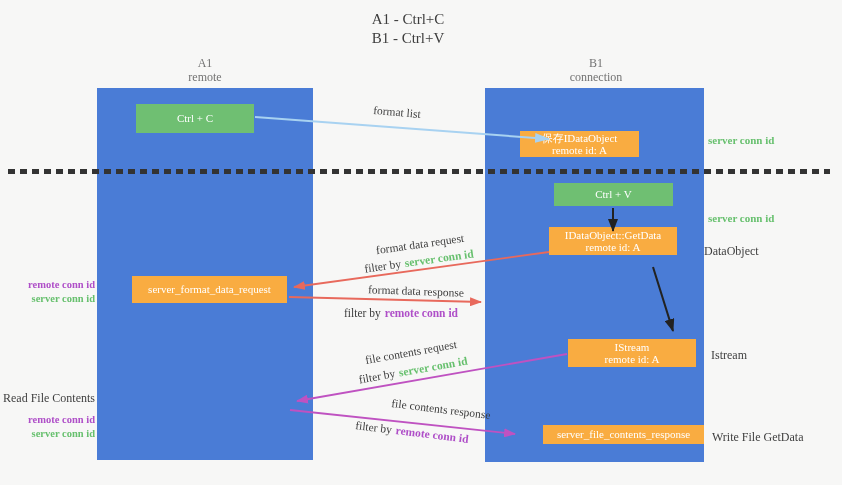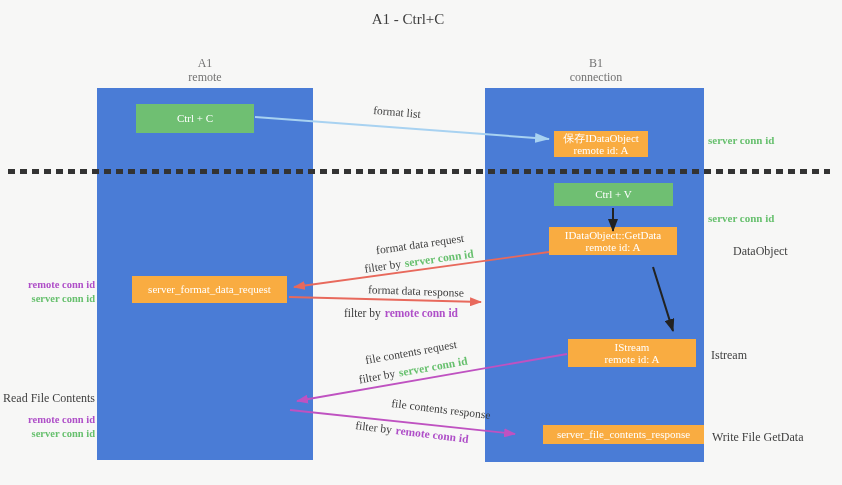--- a/index.html
+++ b/index.html
@@ -30,20 +30,21 @@
   .leftstack .plain{font-weight:normal;font-size:12px;color:#3f3f3f;}
   .leftstack .pair{margin-top:8px;}
 </style>
 </head>
 <body>
 
 <div class="canvas">
 
   <div class="title">
     <div>A1 - Ctrl+C</div>
+    <div>B1 - Ctrl+V</div>
   </div>
 
   <div class="hdr" style="left:155px;top:56px;">
     <div>A1</div>
     <div>remote</div>
   </div>
   <div class="hdr" style="left:546px;top:56px;">
     <div>B1</div>
     <div>connection</div>
   </div>
@@ -53,21 +54,21 @@
 
   <div class="dotline"></div>
 
   <div class="box green" style="left:136px;top:104px;width:118px;height:29px">
     <div>Ctrl + C</div>
   </div>
   <div class="box orange" style="left:132px;top:276px;width:155px;height:27px">
     <div>server_format_data_request</div>
   </div>
 
-  <div class="box orange" style="left:554px;top:131px;width:94px;height:26px">
+  <div class="box orange" style="left:520px;top:131px;width:119px;height:26px">
     <div>保存IDataObject</div>
     <div>remote id: A</div>
   </div>
   <div class="box green" style="left:554px;top:183px;width:119px;height:23px">
     <div>Ctrl + V</div>
   </div>
   <div class="box orange" style="left:549px;top:227px;width:128px;height:28px">
     <div>IDataObject::GetData</div>
     <div>remote id: A</div>
   </div>
@@ -132,17 +133,17 @@
   <div class="leftstack" style="right:747px;top:391px;">
     <div class="plain">Read File Contents</div>
     <div class="pair">
       <div class="purple-t">remote conn id</div>
       <div class="green-t">server conn id</div>
     </div>
   </div>
 
   <div class="sidelbl green" style="left:708px;top:134px;">server conn id</div>
   <div class="sidelbl green" style="left:708px;top:212px;">server conn id</div>
-  <div class="sidelbl" style="left:733px;top:245px;">DataObject</div>
+  <div class="sidelbl" style="left:704px;top:245px;">DataObject</div>
   <div class="sidelbl" style="left:711px;top:349px;">Istream</div>
   <div class="sidelbl" style="left:712px;top:431px;">Write File GetData</div>
 
 </div>
 
 </body></html>

